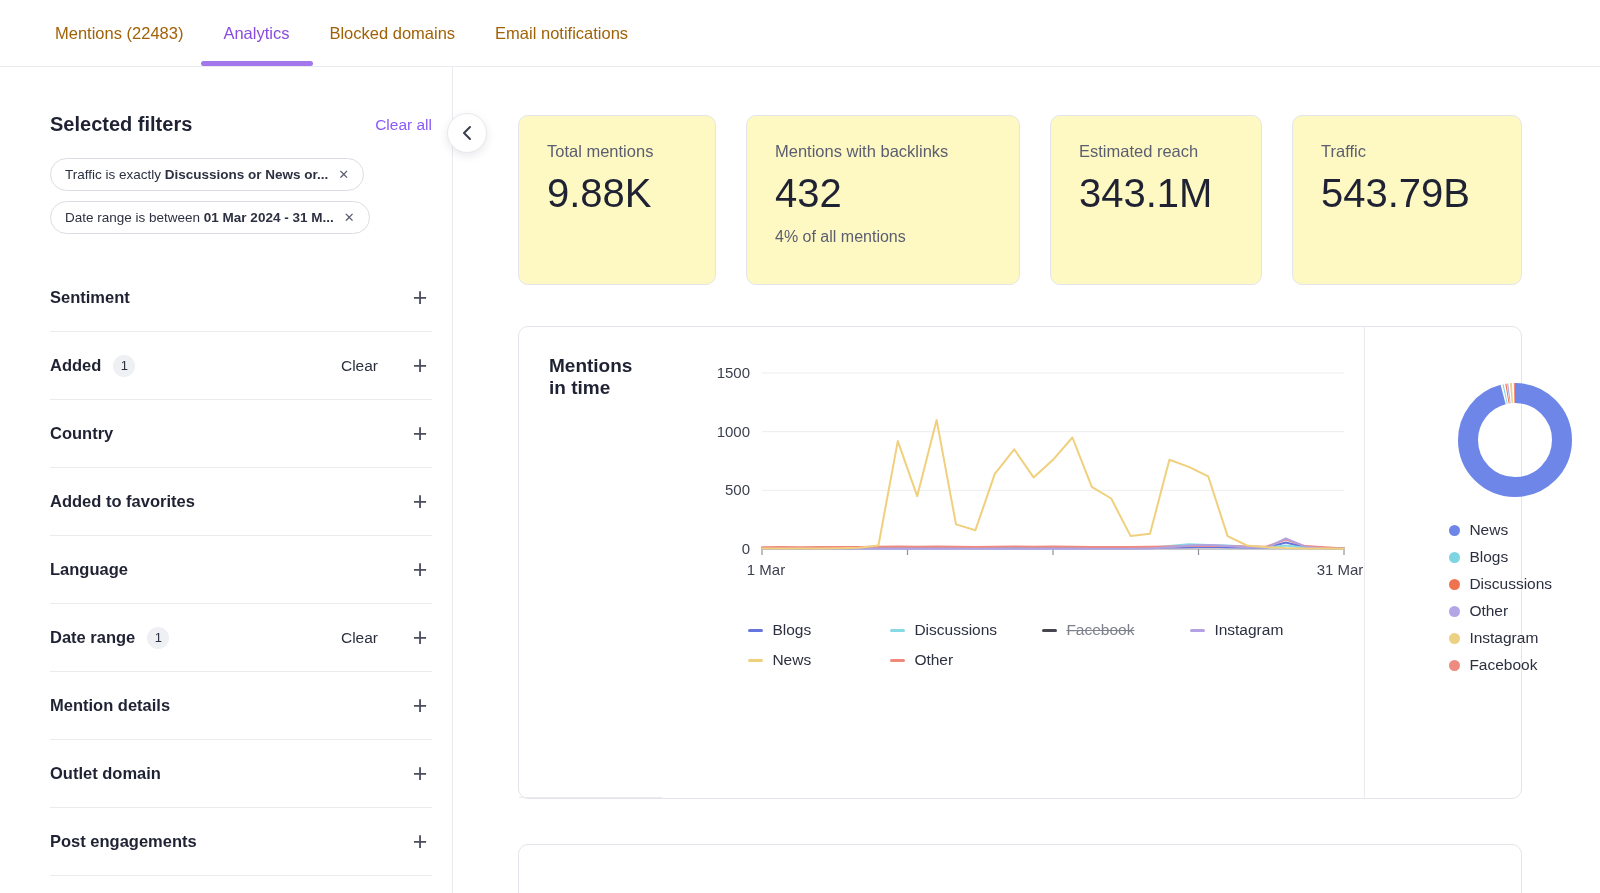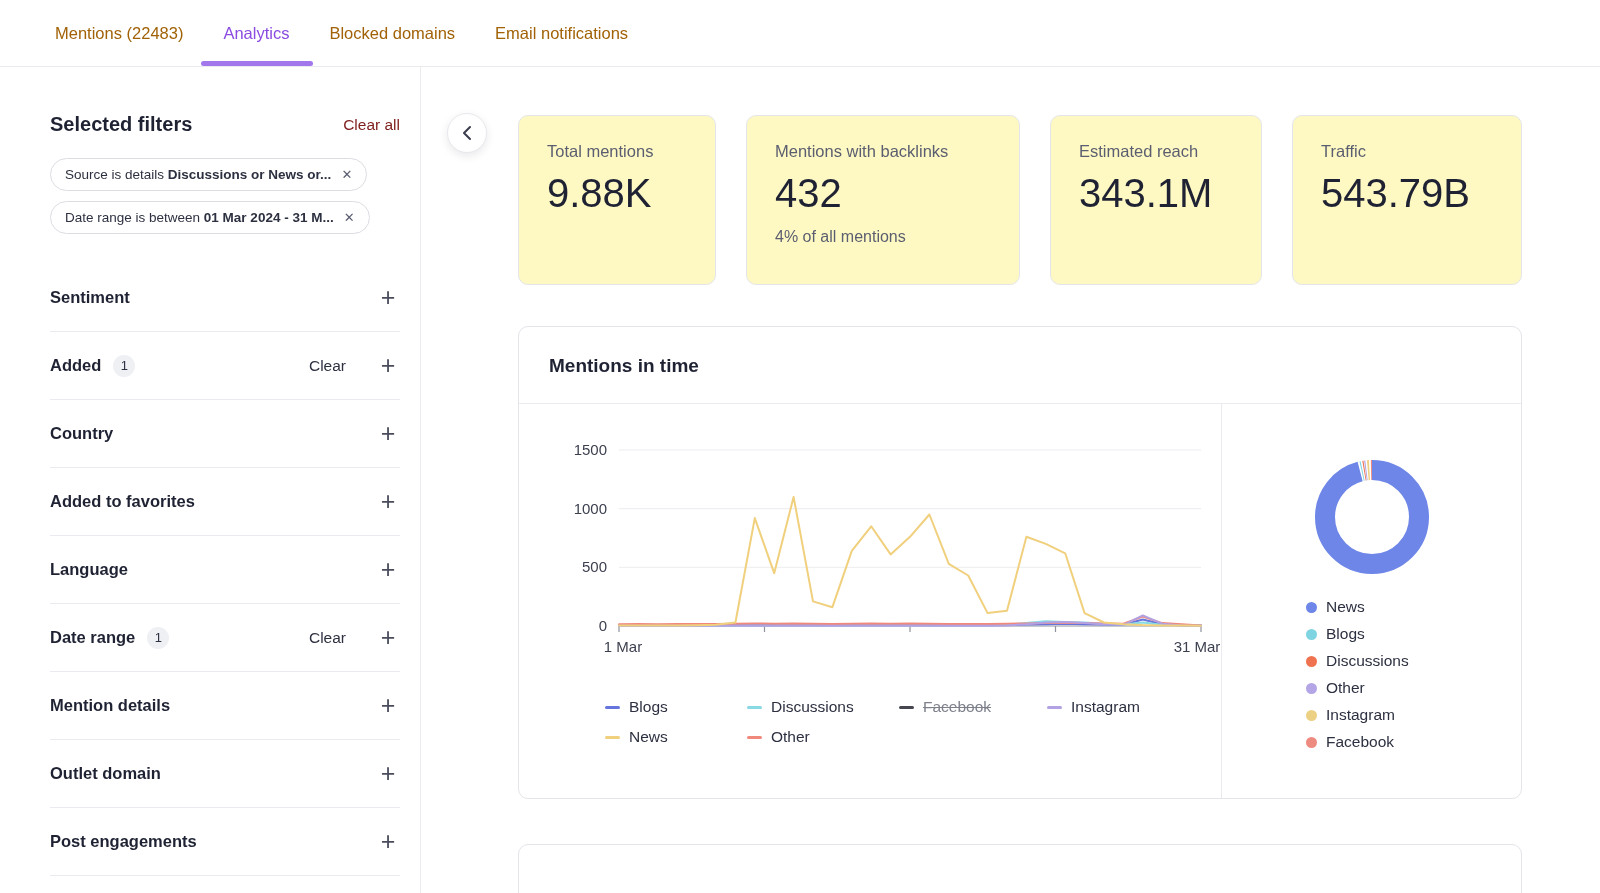--- a/index.html
+++ b/index.html
@@ -7,24 +7,24 @@
   body { font-family:"Liberation Sans", sans-serif; background:#fff; color:#23263b; overflow:hidden; position:relative; }
   svg text { font-family:"Liberation Sans", sans-serif; }
 
   
   .tabbar { height:67px; border-bottom:1px solid #eaebef; display:flex; align-items:center; gap:40px; padding-left:55px; }
   .tab { font-size:16.5px; color:#a16207; height:100%; display:flex; align-items:center; position:relative; cursor:pointer; white-space:nowrap; }
   .tab.active { color:#8a4be0; }
   .tab.active::after { content:""; position:absolute; left:-22px; right:-24px; bottom:0; height:5px; border-radius:4px; background:#a277ec; }
 
   
-  .sidebar { position:absolute; top:67px; left:0; bottom:0; width:421px; border-right:1px solid #eaebef; padding:46px 20px 0 50px; background:#fff; }
+  .sidebar { position:absolute; top:67px; left:0; bottom:0; width:453px; border-right:1px solid #eaebef; padding:46px 20px 0 50px; background:#fff; }
   .sf-head { display:flex; align-items:center; justify-content:space-between; }
   .sf-title { font-size:20px; font-weight:bold; color:#1f2233; }
-  .clear-all { font-size:15.5px; color:#7f1d1d; cursor:pointer; }
+  .clear-all { font-size:15.5px; color:#8b5cf6; cursor:pointer; }
   .chips { margin-top:22px; }
   .chip { display:inline-flex; align-items:center; gap:10px; border:1px solid #dcdde3; border-radius:18px; padding:8px 14px; font-size:13.5px; color:#2d3040; margin-bottom:10px; max-width:100%; white-space:nowrap; }
   .chip b { font-weight:bold; }
   .chip .x { font-size:13px; color:#5b5e70; cursor:pointer; line-height:1; }
   .frows { margin-top:20px; }
   .frow { height:68px; display:flex; align-items:center; border-bottom:1px solid #eaebef; }
   .frow .lbl { font-size:16.5px; font-weight:bold; color:#1f2233; }
   .badge { margin-left:12px; width:22px; height:22px; border-radius:50%; background:#eef0f4; font-size:13px; font-weight:normal; color:#2d3040; display:flex; align-items:center; justify-content:center; }
   .frow .sp { flex:1; }
   .frow .clear { font-size:15.5px; color:#2d3040; margin-right:30px; cursor:pointer; }
@@ -34,21 +34,21 @@
 
   
   .main { position:absolute; top:67px; left:468px; right:0; bottom:0; padding:48px 0 0 50px; overflow:hidden; }
   .stats { display:flex; gap:30px; }
   .stat-card { border:1px solid #e4e5ea; border-radius:10px; height:170px; padding:26px 28px; background:#fef9c3; }
   .stat-label { font-size:16.5px; color:#5b5e70; }
   .stat-value { font-size:40px; color:#1f2233; margin-top:10px; }
   .stat-note { font-size:16px; color:#5b5e70; margin-top:12px; }
 
   .panel { width:1004px; border:1px solid #e4e5ea; border-radius:10px; margin-top:41px; background:#fff; }
-  .mentions { height:473px; display:flex; flex-direction:column; }
+  .mentions { height:473px; display:flex; flex-direction:row; }
   .mentions-header { padding:28px 30px 26px; border-bottom:1px solid #eaebef; }
   .mentions-title { font-size:19px; font-weight:bold; color:#1f2233; }
   .mentions-body { flex:1; display:flex; min-height:0; }
   .chart-area { flex:1; padding:30px 0 0 20px; }
   .chart-legend { margin:20px 0 0 66px; display:grid; grid-template-columns:142px 152px 148px 150px; row-gap:12px; }
   .legend-item { display:flex; align-items:center; gap:9px; font-size:15.5px; color:#2d3040; cursor:pointer; }
   .legend-swatch { width:15px; height:3px; border-radius:2px; flex:none; }
   .legend-item.disabled .legend-label { color:#7e818c; text-decoration:line-through; }
   .donut-panel { width:300px; border-left:1px solid #eaebef; padding-top:48px; display:flex; flex-direction:column; align-items:center; }
   .donut-legend { margin-top:16px; align-self:stretch; padding-left:84px; display:flex; flex-direction:column; gap:9px; }
@@ -76,21 +76,21 @@
 </div>
 
 <div class="sidebar">
   <div class="sf-head">
     <div class="sf-title">Selected filters</div>
     <div class="clear-all">Clear all</div>
   </div>
 
   <div class="chips">
     <div class="chip">
-      <span><span>Source is details </span><b>Discussions or News or...</b></span>
+      <span><span>Traffic is exactly </span><b>Discussions or News or...</b></span>
       <span class="x">✕</span>
     </div>
     <div class="chip">
       <span><span>Date range is between </span><b>01 Mar 2024 - 31 M...</b></span>
       <span class="x">✕</span>
     </div>
   </div>
 
   <div class="frows">
     <div class="frow">

